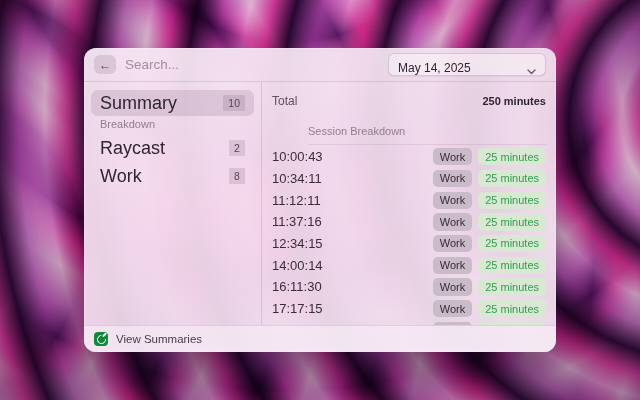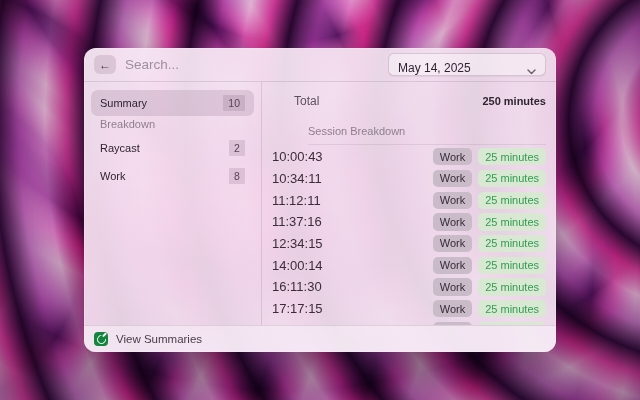--- a/index.html
+++ b/index.html
@@ -47,26 +47,26 @@
   .date-select{flex:0 0 auto;display:flex;align-items:flex-end;justify-content:space-between;width:158px;height:23px;padding:0 9px;border-radius:6px;
     background:rgba(255,255,255,0.40);border:1px solid rgba(70,40,65,0.18);font-size:12px;color:#2f2531;cursor:pointer;
     box-shadow:0 1px 1px rgba(40,15,40,0.06);}
   .chevron{display:flex;align-items:center;color:#6d5c6b;}
 
   
   .win-body{position:relative;display:flex;height:243px;}
   .sidebar{width:178px;flex:0 0 auto;border-right:1px solid rgba(60,30,55,0.12);padding:8px 7px;}
   .side-item{height:26px;display:flex;align-items:center;justify-content:space-between;padding:0 9px;border-radius:7px;margin-bottom:2px;cursor:pointer;}
   .side-item.selected{background:rgba(110,75,105,0.16);}
-  .side-label{font-size:11px;color:#2f2531;}
+  .side-label{font-size:18px;color:#2f2531;}
   .badge{background:rgba(110,75,105,0.17);border-radius:1px;min-width:16px;text-align:center;padding:2px 5px;font-size:10.5px;color:#554656;}
   .section-label{font-size:11px;color:#8f7e8d;margin:2px 9px 5px;}
 
   .main{flex:1;display:flex;flex-direction:column;padding:0 10px;overflow:hidden;}
-  .total-row{display:flex;justify-content:space-between;align-items:center;margin-top:9px;height:20px;margin-left:22px;}
+  .total-row{display:flex;justify-content:space-between;align-items:center;margin-top:9px;height:20px;}
   .total-label{font-size:12px;color:#5f505e;}
   .total-value{font-size:11px;font-weight:700;color:#2f2531;}
   .session-header{font-size:11px;color:#8f7e8d;margin-top:14px;padding-bottom:7px;border-bottom:1px solid rgba(60,30,55,0.09);margin-left:36px;}
   .session-list{flex:1;overflow:hidden;padding-top:1px;}
   .session-row{height:21.7px;display:flex;align-items:center;justify-content:space-between;cursor:pointer;}
   .session-time{font-size:13px;color:#3a2d39;}
   .pills{display:flex;gap:6px;align-items:center;}
   .pill{border-radius:5px;padding:1.5px 7px;font-size:11px;font-weight:500;line-height:1.3;}
   .pill-gray{background:var(--tag-gray-bg);color:#3a2a38;}
   .pill-green{background:var(--tag-green-bg);color:var(--accent-green);}

